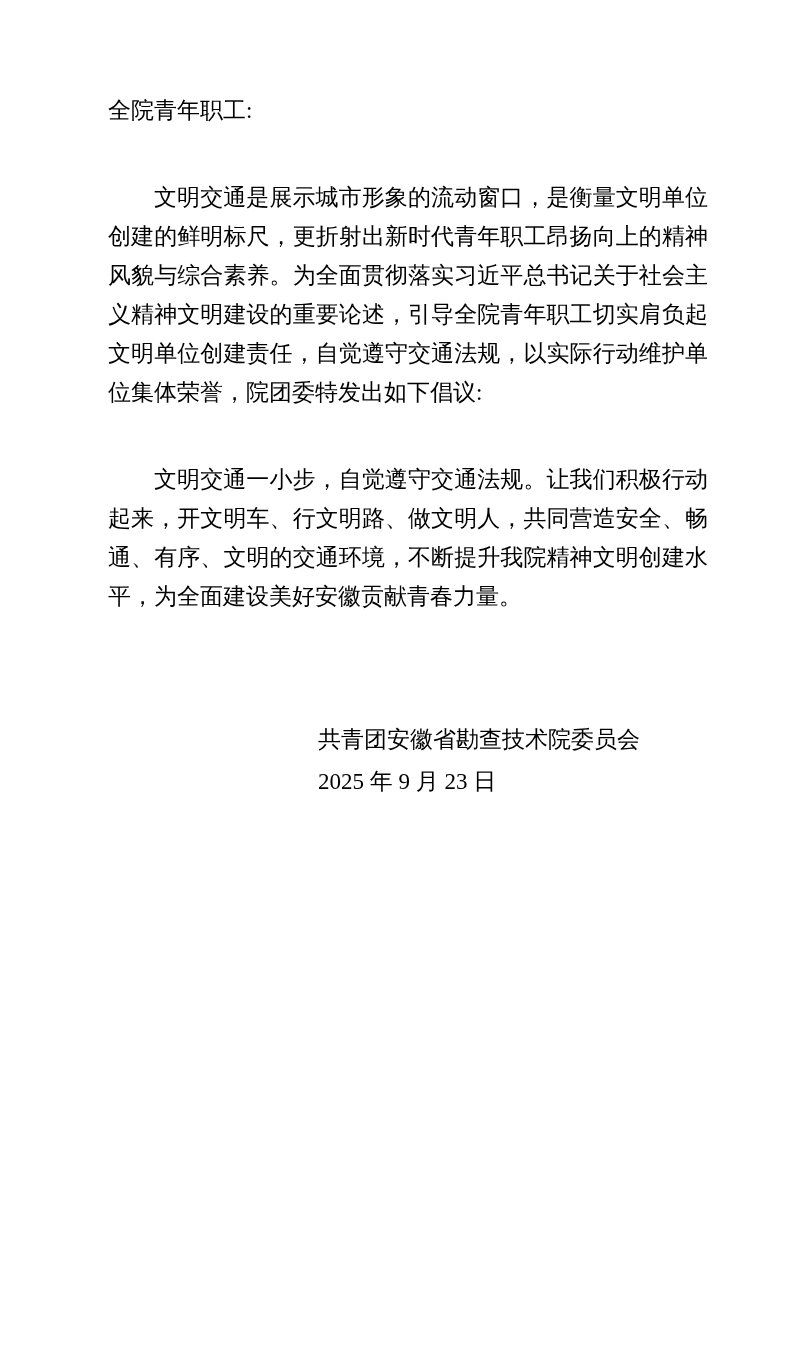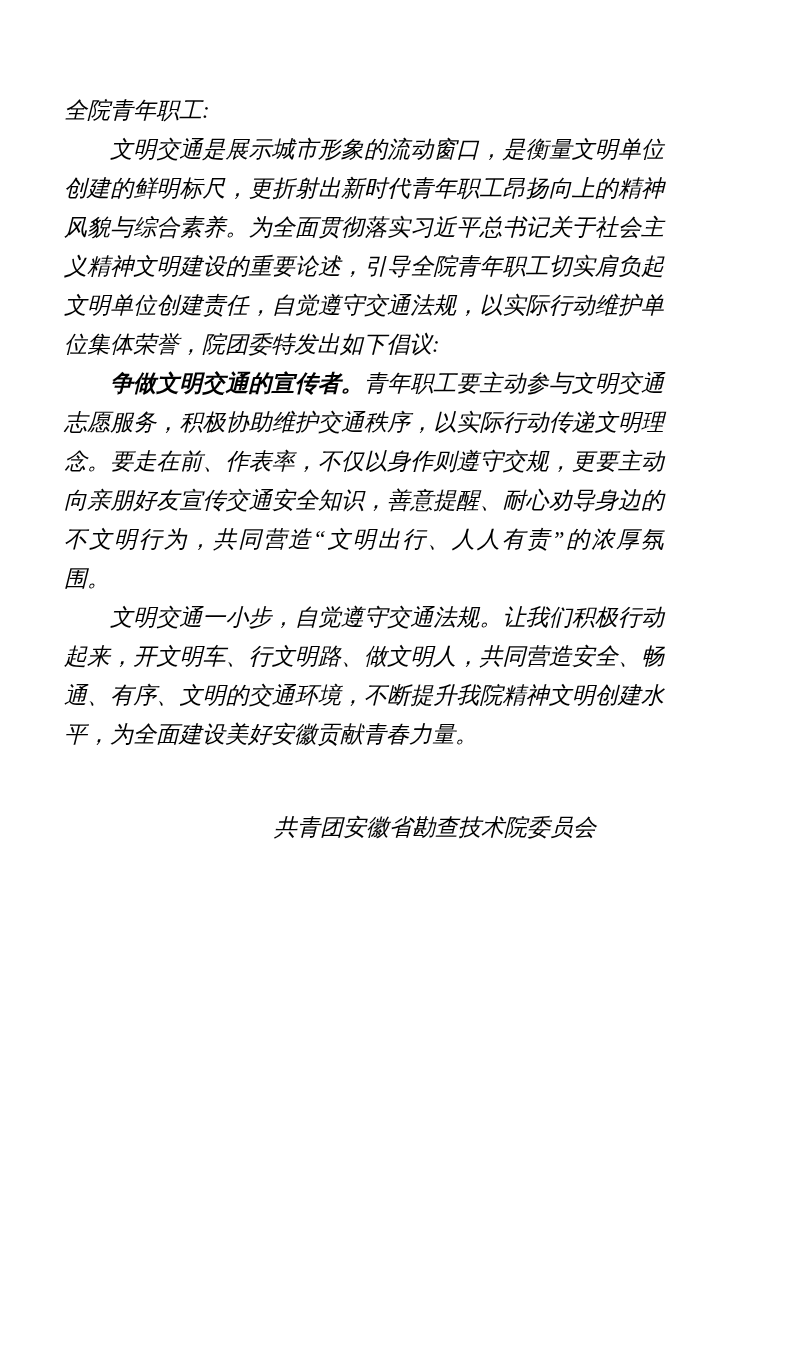--- a/index.html
+++ b/index.html
@@ -11,43 +11,43 @@
     width: 800px;
     height: 1354px;
     font-family: "Liberation Serif", "DejaVu Serif", serif;
     color: #000000;
     overflow: hidden;
   }
   .page {
     box-sizing: border-box;
     width: 800px;
     height: 1354px;
-    padding: 91px 92px 0 64px;
+    padding: 91px 92px 0 108px;
     background: #ffffff;
-    font-style: italic;
   }
   .doc {
     width: 600px;
     font-size: 23px;
     line-height: 39px;
     text-align: justify;
   }
   .doc p {
     margin: 0;
     padding: 0;
   }
   .doc p.indent {
     text-indent: 46px;
+    margin-top: 48px;
   }
   .lead {
     font-weight: bold;
     font-family: "Liberation Sans", "DejaVu Sans", sans-serif;
   }
   .signature {
-    margin: 54px 68px 0 auto;
+    margin: 104px 68px 0 auto;
     width: fit-content;
     font-size: 23px;
     line-height: 39px;
   }
   .signature .org {
     white-space: nowrap;
   }
   .signature .date {
     margin-top: 3px;
     white-space: nowrap;
@@ -57,23 +57,23 @@
 <body>
 
 <div class="page">
   <div class="doc">
 
     <p>全院青年职工:</p>
 
     <p class="indent"><span>文明交通是展示城市形象的流动窗口，是衡量文明单位创建的鲜明标尺，更折射出新时代青年职工昂扬向上的精神风貌与综合素养。为全面贯彻落实习近平总书记关于社会主义精神文明建设的重要论述，引导全院青年职工切实肩负起文明单位创建责任，自觉遵守交通法规，以实际行动维护单位集体荣誉，院团委特发出如下倡议:</span></p>
 
 
-    <p class="indent"><span class="lead">争做文明交通的宣传者。</span><span>青年职工要主动参与文明交通志愿服务，积极协助维护交通秩序，以实际行动传递文明理念。要走在前、作表率，不仅以身作则遵守交规，更要主动向亲朋好友宣传交通安全知识，善意提醒、耐心劝导身边的不文明行为，共同营造“文明出行、人人有责”的浓厚氛围。</span></p>
 
 
     <p class="indent"><span>文明交通一小步，自觉遵守交通法规。让我们积极行动起来，开文明车、行文明路、做文明人，共同营造安全、畅通、有序、文明的交通环境，不断提升我院精神文明创建水平，为全面建设美好安徽贡献青春力量。</span></p>
 
     <div class="signature">
       <div class="org">共青团安徽省勘查技术院委员会</div>
+      <div class="date">2025 年 9 月 23 日</div>
     </div>
 
   </div>
 </div>
 
 </body></html>

